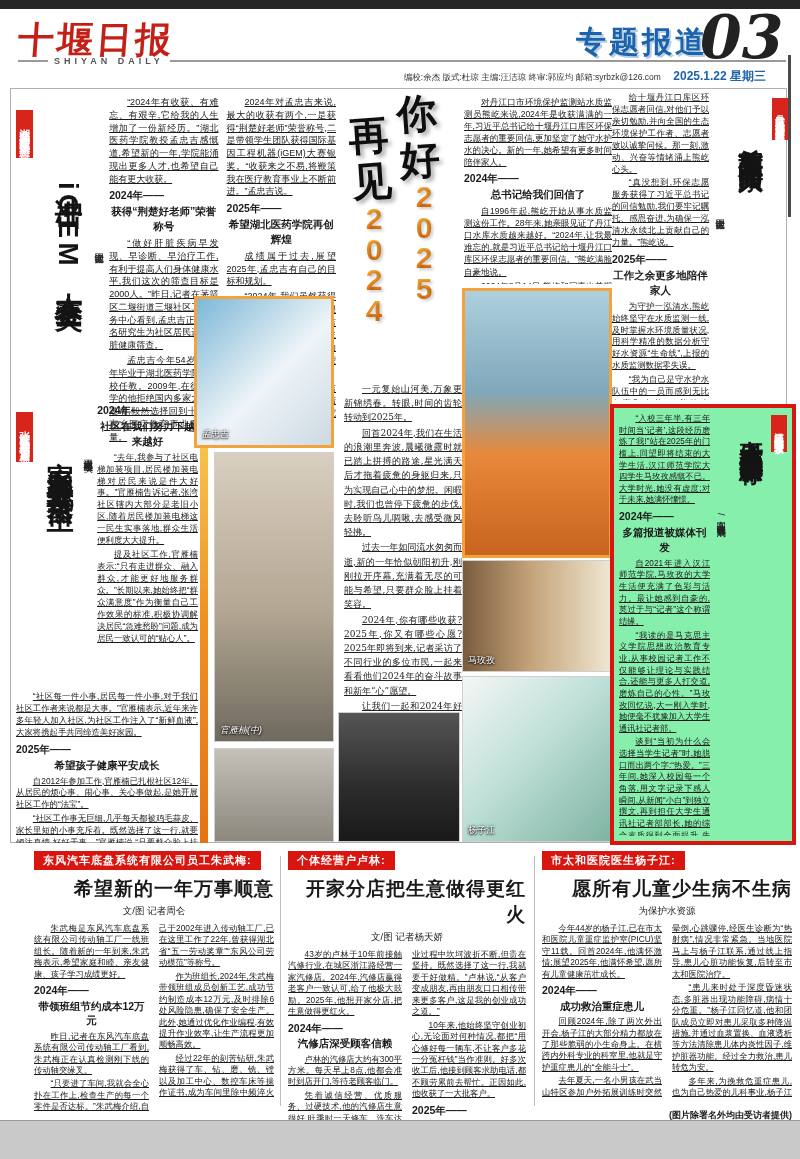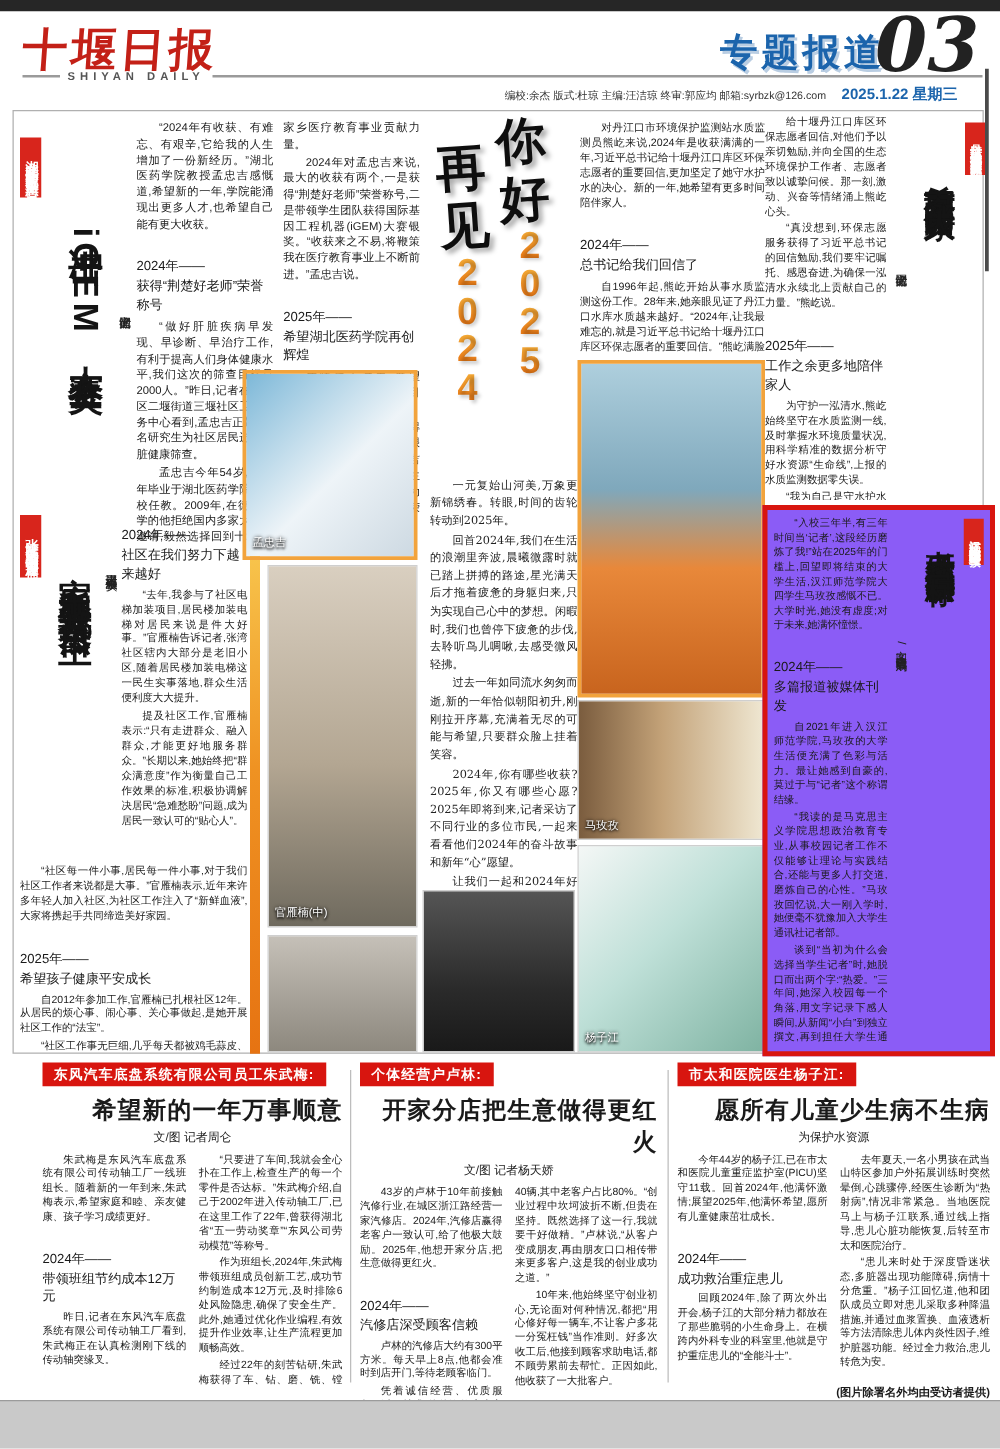--- a/index.html
+++ b/index.html
@@ -25,23 +25,23 @@
   .editors-row .date{font-size:12px;font-weight:bold;color:#1b64ac;margin-left:8px;}
   
   .mainbox{left:10px;top:88px;width:777px;height:755px;border:1px solid #b0b0b0;background:#fff;}
   .orange-strip{left:200px;top:430px;width:8px;height:413px;
         background:linear-gradient(180deg,#f8c84f,#ef9222 45%,#e67312);}
   .kicker{writing-mode:vertical-rl;background:#d8251c;color:#fff;font-size:10.5px;
         font-weight:bold;padding:10px 2px;letter-spacing:2px;line-height:1.25;align-self:flex-start;}
   .hl-v{writing-mode:vertical-rl;font-weight:900;color:#141414;}
   .byline-v{writing-mode:vertical-rl;font-size:9.5px;color:#222;}
   .bodycol{font-size:9px;line-height:1.42;text-align:justify;overflow:hidden;}
-  .para{text-indent:2em;margin:0 0 2px 0;}
-  .year-head{font-weight:normal;font-size:10.5px;margin:21px 0 1px 0;}
-  .sub-head{font-weight:normal;font-size:10.5px;text-align:left;margin:0 0 3px 0;}
+  .para{text-indent:2em;margin:0 0 2px 0;text-decoration:underline;}
+  .year-head{font-weight:bold;font-size:10.5px;margin:3px 0 1px 0;}
+  .sub-head{font-weight:bold;font-size:10.5px;text-align:center;margin:0 0 3px 0;}
   
   .art-meng{left:16px;top:96px;width:320px;height:352px;display:flex;gap:4px;}
   .art-meng .kicker{margin-top:14px;}
   .art-meng .hl-v{width:50px;font-size:28px;letter-spacing:4px;margin-top:78px;}
   .art-meng .byline-v{width:14px;margin-top:150px;}
   .art-meng .bodycol{flex:1;column-count:2;column-gap:8px;column-fill:auto;height:352px;}
   
   .art-guan{left:16px;top:400px;width:182px;height:443px;}
   .art-guan .toprow{display:flex;gap:3px;height:288px;}
   .art-guan .kicker{margin-top:12px;}
@@ -63,21 +63,21 @@
   .intro .para{margin-bottom:1px;}
   
   .xiong-left{left:464px;top:96px;width:148px;height:188px;font-size:8.5px;}
   
   .art-xiong{left:612px;top:92px;width:176px;height:308px;display:flex;gap:4px;}
   .art-xiong .bodycol{flex:1;height:308px;font-size:8.4px;}
   .art-xiong .byline-v{width:13px;margin-top:120px;}
   .art-xiong .hl-v{width:38px;font-size:25px;letter-spacing:2px;margin-top:36px;}
   .art-xiong .kicker{margin-top:6px;font-size:9.5px;letter-spacing:1px;}
   
-  .redbox{left:610px;top:404px;width:186px;height:441px;border:4px solid #d8150f;background:#8b5cf6;
+  .redbox{left:610px;top:404px;width:186px;height:441px;border:4px solid #d8150f;background:#86efac;
         display:flex;gap:4px;padding:5px;z-index:5;}
   .redbox .bodycol{flex:1;height:423px;font-size:8.2px;}
   .redbox .byline-v{width:13px;margin-top:100px;font-size:9px;}
   .redbox .hl-v{width:36px;font-size:24px;letter-spacing:2px;margin-top:8px;}
   .redbox .kicker{margin-top:2px;font-size:9.5px;letter-spacing:1px;}
   
   .photo{position:absolute;box-sizing:border-box;overflow:hidden;}
   .photo .cap{position:absolute;left:5px;bottom:4px;color:#fff;font-size:9px;
         text-shadow:0 1px 2px #000,0 0 3px #000;}
   .ob{border:3px solid #f2a33c;}
@@ -155,21 +155,21 @@
     </div>
     <div class="wide bodycol">
         <div class="para">“社区每一件小事,居民每一件小事,对于我们社区工作者来说都是大事。”官雁楠表示,近年来许多年轻人加入社区,为社区工作注入了“新鲜血液”,大家将携起手共同缔造美好家园。</div>
         <div class="year-head">2025年——</div>
         <div class="sub-head">希望孩子健康平安成长</div>
         <div class="para">自2012年参加工作,官雁楠已扎根社区12年。从居民的烦心事、闹心事、关心事做起,是她开展社区工作的“法宝”。</div>
         <div class="para">“社区工作事无巨细,几乎每天都被鸡毛蒜皮、家长里短的小事充斥着。既然选择了这一行,就要倾注真情,好好干事。”官雁楠说,“只要群众脸上挂着笑容,我们苦点累点不算什么。”</div>
       </div>
   </div>
   <div class="abs photo pb" style="left:214px;top:452px;width:120px;height:290px;
-       background:linear-gradient(180deg,#d9cfc0 0%,#b3a692 55%,#6f6a5e 100%);">
+       background:linear-gradient(180deg,#d9cfc0 0%,#b3a692 55%,#6f6a5e 100%);font-style:italic;">
     <span class="cap">官雁楠(中)</span>
   </div>
   <div class="abs photo pb" style="left:214px;top:748px;width:120px;height:94px;
        background:linear-gradient(180deg,#c5c0b8 0%,#8d887e 100%);"></div>
 
   <div class="abs col-hello greet-col">
     <div class="greet-char">你好</div>
     <div class="greet-digit">2</div>
     <div class="greet-digit">0</div>
     <div class="greet-digit">2</div>

